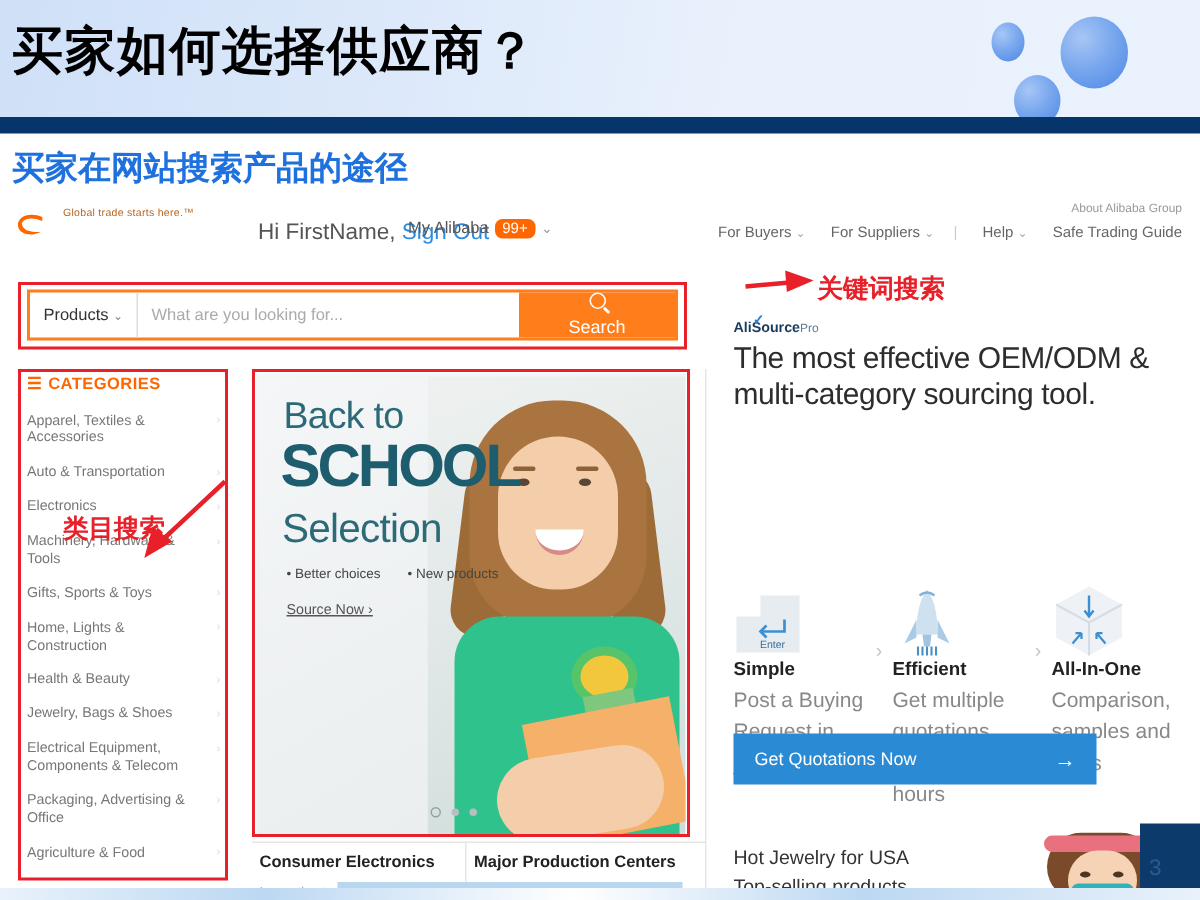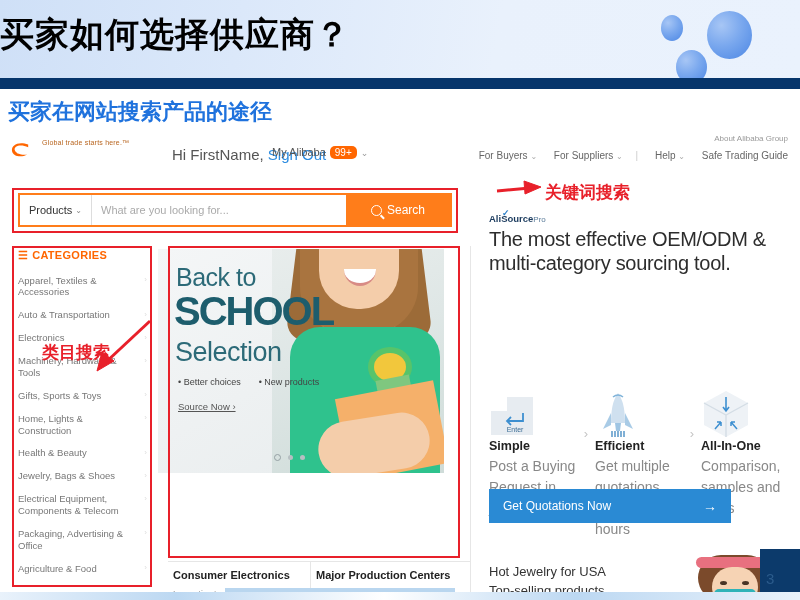--- a/index.html
+++ b/index.html
@@ -15,21 +15,21 @@
     position: absolute; left:0; top:0; width:800px; height:78px;
     background: linear-gradient(100deg,#cfe0f7 0%, #dbe8fa 30%, #e9f1fc 62%, #eaf2fd 100%);
     overflow: hidden;
   }
   .bubble { position:absolute; border-radius:50%;
     background: radial-gradient(circle at 32% 30%, #a7c6f5 0%, #7aa8ee 45%, #4b86e4 100%); }
   .b1 { left:661px; top:15px; width:22px; height:26px; }
   .b2 { left:707px; top:11px; width:45px; height:48px; }
   .b3 { left:676px; top:50px; width:31px; height:34px; }
   .slide-title {
-    position:absolute; left:0; top:16px;
+    position:absolute; left:8px; top:16px;
     font-size:34px; font-weight:bold; color:#000;
     letter-spacing:1px; line-height:1.1;
     font-family:"DejaVu Sans","Liberation Sans",sans-serif;
   }
   .navy-bar { position:absolute; left:0; top:78px; width:800px; height:11px; background:#06356b; }
   .subtitle {
     position:absolute; left:8px; top:97px;
     font-size:22px; font-weight:bold; color:#1f72dd;
     font-family:"DejaVu Sans","Liberation Sans",sans-serif;
   }
@@ -56,42 +56,42 @@
   .rnav .sep { color:#ccc; margin-left:10px; }
   .rnav .cc { color:#aaa; font-size:8px; }
 
   
   .searchrow { position:absolute; left:0; top:57px; width:475px; height:50px; }
   .search-annot-box { position:absolute; left:12px; top:0px; width:446px; height:45px; border:2px solid #e8202a; }
   .searchbox { position:absolute; left:18px; top:5px; width:434px; height:34px; border:2px solid #ff7d1a; background:#fff; display:flex; }
   .prodsel { width:72px; display:flex; align-items:center; justify-content:center; font-size:11px; color:#333; border-right:1px solid #ddd;}
   .prodsel .caret2 { font-size:8px; color:#888; margin-left:3px; }
   .sinput { flex:1; display:flex; align-items:center; padding-left:9px; font-size:11px; color:#aaa; }
-  .sbtn { width:104px; background:#ff7d1a; color:#fff; display:flex; align-items:center; justify-content:center; font-size:12px; gap:5px; }
+  .sbtn { width:104px; background:#ff7d1a; color:#fff; display:flex; align-items:center; justify-content:center; font-size:12px; gap:5px;flex-direction:column; }
   .mag { width:11px; height:11px; border:1.6px solid #fff; border-radius:50%; position:relative; display:inline-block;}
   .mag::after { content:""; position:absolute; right:-4px; bottom:-3px; width:5px; height:1.6px; background:#fff; transform:rotate(45deg); }
 
   .annot { position:absolute; color:#e8202a; font-weight:bold;
            font-family:"DejaVu Sans","Liberation Sans",sans-serif; }
   .annot-kw { left:545px; top:50px; font-size:17px; }
 
   
   .cats-box { position:absolute; left:12px; top:115px; width:140px; height:341px; border:2px solid #e8202a; background:#fff; }
   .cats-head { position:absolute; left:18px; top:118px; font-size:11px; color:#f60; font-weight:bold; letter-spacing:0.3px;}
   .cats-head .bars { display:inline-block; margin-right:4px; }
   .cat-list { position:absolute; left:18px; top:138px; width:132px; }
   .cat { position:relative; font-size:9.5px; color:#777; line-height:1.25; padding:5.5px 12px 5.5px 0; white-space:normal; }
   .cat .arw { position:absolute; right:3px; top:6px; color:#ddd; font-size:8px; }
 
   .annot-cat { left:42px; top:210px; font-size:17px; }
   .arrow-svg { position:absolute; left:0; top:0; width:800px; height:462px; pointer-events:none; }
 
   
   .banner-box { position:absolute; left:168px; top:115px; width:292px; height:312px; border:2px solid #e8202a; }
-  .banner { position:absolute; left:158px; top:118px; width:286px; height:224px; overflow:hidden;
+  .banner { position:absolute; left:171px; top:118px; width:286px; height:308px; overflow:hidden;
             background: linear-gradient(150deg,#f4f6f7 0%, #eef1f2 50%, #e7eced 100%); }
   .bn-t1 { position:absolute; left:18px; top:14px; font-size:25px; color:#2c6a78; font-weight:300; letter-spacing:-0.5px;}
   .bn-t2 { position:absolute; left:16px; top:40px; font-size:40px; color:#1d5d6d; font-weight:bold; letter-spacing:-2px; }
   .bn-t3 { position:absolute; left:17px; top:88px; font-size:27px; color:#2c6a78; font-weight:400; letter-spacing:-0.5px;}
   .bn-bul { position:absolute; left:20px; top:128px; font-size:9px; color:#444; }
   .bn-bul b { font-weight:normal; margin-right:18px; }
   .bn-src { position:absolute; left:20px; top:152px; font-size:9.5px; color:#555; text-decoration:underline; }
   .dots { position:absolute; left:116px; bottom:12px; display:flex; gap:7px; align-items:center; }
   .dot { width:5px; height:5px; border-radius:50%; background:#b7bfc2; }
   .dot.act { width:7px; height:7px; background:transparent; border:1.4px solid #95a0a4; }

